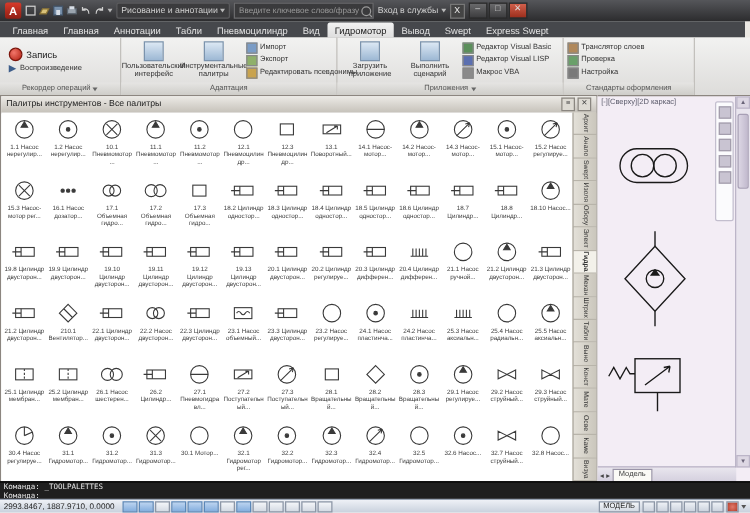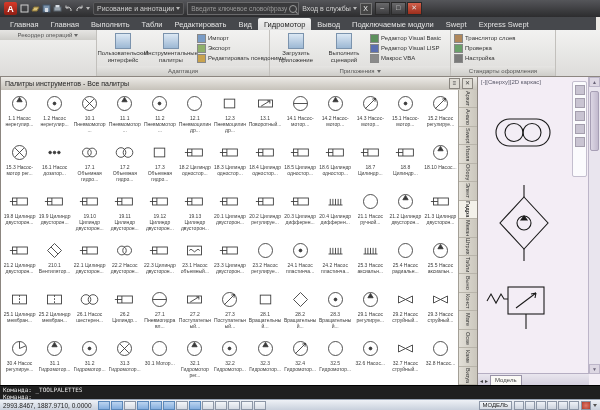--- a/index.html
+++ b/index.html
@@ -157,33 +157,42 @@
   <div class="winbtns">
     <div class="winbtn">–</div>
     <div class="winbtn">□</div>
     <div class="winbtn close">✕</div>
   </div>
 </div>
 
 <div class="ribbontabs">
     <div class="rtab">Главная</div>
     <div class="rtab">Главная</div>
-    <div class="rtab">Выполнить</div>
+    <div class="rtab">Аннотации</div>
     <div class="rtab">Табли</div>
-    <div class="rtab">Редактировать</div>
+    <div class="rtab">Пневмоцилиндр</div>
     <div class="rtab">Вид</div>
     <div class="rtab active">Гидромотор</div>
     <div class="rtab">Вывод</div>
-    <div class="rtab">Подключаемые модули</div>
     <div class="rtab">Swept</div>
     <div class="rtab">Express Swept</div>
   </div>
 
 <div class="ribbon">
   <div class="panel" style="width:96px;">
+    <div class="pbody" style="flex-direction:column;align-items:flex-start;justify-content:center;gap:1px;">
+      <div class="recbtn">
+        <span class="recdot"></span>
+        <span class="reclbl">Запись</span>
+      </div>
+      <div class="recbtn">
+        <span class="playtri"></span>
+        <span class="slbl">Воспроизведение</span>
+      </div>
+    </div>
     <div class="pcap">
       <span>Рекордер операций</span>
       <span class="flyarrow"></span>
     </div>
   </div>
 
   <div class="panel" style="width:172px;">
     <div class="pbody">
       <div style="display:flex;gap:2px;">
           <div class="bigbtn">

